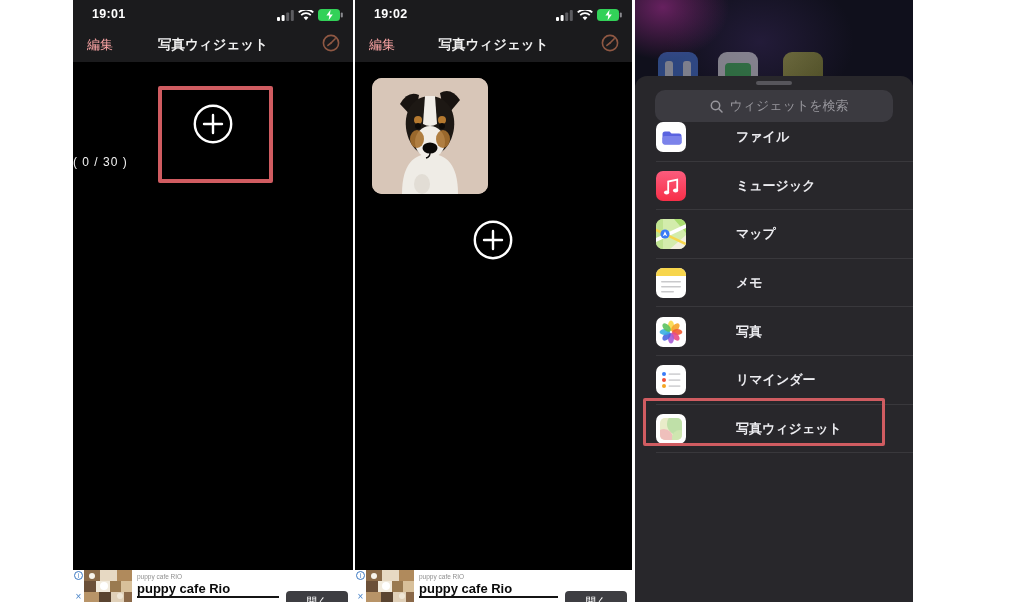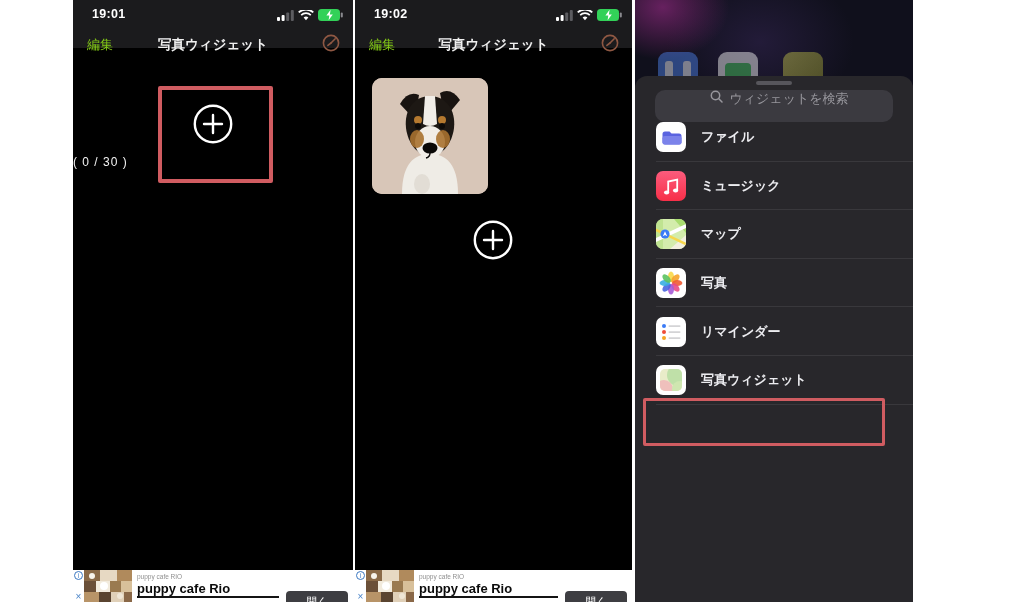--- a/index.html
+++ b/index.html
@@ -6,24 +6,24 @@
   html,body { width:1024px; height:602px; background:#ffffff; overflow:hidden;
               font-family:"Liberation Sans","DejaVu Sans",sans-serif; }
   .canvas { position:relative; width:1024px; height:602px; background:#fff; }
 
   .phone { position:absolute; top:0; height:602px; background:#000; overflow:hidden; }
   #s1 { left:73px;  width:280px; }
   #s2 { left:355px; width:277px; }
   #s3 { left:635px; width:278px; background:#10101c; }
 
   
-  .hdr { position:absolute; top:0; left:0; right:0; height:48px; background:#1b1b1d; }
+  .hdr { position:absolute; top:0; left:0; right:0; height:62px; background:#1b1b1d; }
   .time { position:absolute; left:19px; top:7px; font-size:12.5px; font-weight:700; color:#fff; letter-spacing:.3px; }
   .sticons { position:absolute; right:10px; top:9px; display:flex; align-items:center; gap:4px; }
-  .edit { position:absolute; left:14px; top:36px; font-size:13px; color:#84cc16; background:none; border:none; font-family:inherit; }
+  .edit { position:absolute; left:14px; top:36px; font-size:13px; color:#fca5a5; background:none; border:none; font-family:inherit; }
   .navtitle { position:absolute; left:0; right:0; top:36px; text-align:center; font-size:13.5px; font-weight:700; color:#f0f0f0; }
   .timerbtn { position:absolute; right:12px; top:33px; background:none; border:none; padding:0; line-height:0; }
 
   
   .addbtn { position:absolute; background:none; border:none; padding:0; line-height:0; }
   #s1 .addbtn { left:118px; top:102px; }
   #s2 .addbtn { left:116px; top:218px; }
   .counter { position:absolute; left:0; right:0; font-size:12px; color:#f2f2f2; letter-spacing:1px; }
   #s1 .counter { top:155px; }
   #s2 .counter { top:271px; }
@@ -55,28 +55,28 @@
   .dimicon.a { left:23px; background:#4a7ce0; }
   .dimicon.a::before, .dimicon.a::after { content:""; position:absolute; top:9px; width:8px; height:22px; border-radius:3px; background:#e8ecf8; }
   .dimicon.a::before { left:7px; } .dimicon.a::after { right:7px; }
   .dimicon.b { left:83px; background:#e9e9e9; }
   .dimicon.b::before { content:""; position:absolute; left:7px; top:11px; width:26px; height:16px; border-radius:4px; background:#46c05a; }
   .dimicon.c { left:148px; background:linear-gradient(135deg,#b8b84a,#8a8a2e); }
 
   .sheet { position:absolute; left:0; right:0; top:76px; bottom:0; background:#28272b; border-radius:12px 12px 0 0; overflow:hidden; }
   .handle { position:absolute; left:50%; top:5px; width:36px; height:4px; margin-left:-18px; border-radius:2px; background:#57565c; border:none; padding:0; }
   .search { position:absolute; left:20px; top:14px; width:238px; height:32px; border-radius:10px; background:#3b3a40;
-            display:flex; align-items:flex-start; justify-content:center; gap:6px; border:none; font-family:inherit;padding-left:11px; }
+            display:flex; align-items:center; justify-content:center; gap:6px; border:none; font-family:inherit;padding-left:11px; }
   .search span { font-size:13px; color:#98979d; }
   .wlist { position:absolute; left:0; right:0; top:46px; bottom:0; overflow:hidden; }
   .wrow { position:relative; height:48.6px; display:flex; align-items:center; padding-left:21px; gap:15px; background:none; border:none; width:100%; font-family:inherit; }
   .wrow::after { content:""; position:absolute; left:21px; right:0; bottom:0; height:1px; background:#39383c; }
   .wrow:first-child { margin-top:-9px; }
   .appicon { width:30px; height:30px; line-height:0; flex:0 0 30px; }
-  .wlabel { font-size:13px; font-weight:700; color:#ececf0; }
+  .wlabel { font-size:13px; font-weight:700; color:#ececf0;margin-left:35px; }
 </style>
 </head>
 <body>
 
 <div class="canvas">
 
   <section class="phone" id="s1">
     <div class="hdr">
       <span class="time">19:01</span>
       <span class="sticons">
@@ -290,20 +290,37 @@
                   <path d="M-2 22 L32 6" stroke="#fff" stroke-width="3.5"></path>
                   <path d="M-2 10 L32 26" stroke="#f6d64b" stroke-width="2.5"></path>
                   <circle cx="9" cy="15" r="4.6" fill="#3a7bf6"></circle>
                   <path d="M9 12.2 l2.2 5 -2.2-1.2 -2.2 1.2 Z" fill="#fff"></path>
                 </g>
               </svg></span>
     <span class="wlabel">マップ</span>
   </button>
           <button class="wrow">
     <span class="appicon"><svg width="30" height="30" viewBox="0 0 30 30">
+                <defs>
+                  <clipPath id="ntc">
+                    <rect width="30" height="30" rx="7"></rect>
+                  </clipPath>
+                </defs>
+                <g clip-path="url(#ntc)">
+                  <rect width="30" height="30" fill="#fff"></rect>
+                  <rect width="30" height="8" fill="#f7d54c"></rect>
+                  <rect x="5" y="13" width="20" height="1.6" rx=".8" fill="#c9c9cb"></rect>
+                  <rect x="5" y="18" width="20" height="1.6" rx=".8" fill="#c9c9cb"></rect>
+                  <rect x="5" y="23" width="13" height="1.6" rx=".8" fill="#c9c9cb"></rect>
+                </g>
+              </svg></span>
+    <span class="wlabel">メモ</span>
+  </button>
+          <button class="wrow">
+    <span class="appicon"><svg width="30" height="30" viewBox="0 0 30 30">
                 <rect width="30" height="30" rx="7" fill="#fff"></rect>
                 <ellipse cx="15" cy="8.8" rx="3" ry="5.2" fill="#f9d848" opacity=".9" transform="rotate(0 15 15)"></ellipse>
                 <ellipse cx="15" cy="8.8" rx="3" ry="5.2" fill="#f5a329" opacity=".9" transform="rotate(45 15 15)"></ellipse>
                 <ellipse cx="15" cy="8.8" rx="3" ry="5.2" fill="#ef5b33" opacity=".9" transform="rotate(90 15 15)"></ellipse>
                 <ellipse cx="15" cy="8.8" rx="3" ry="5.2" fill="#e84a84" opacity=".9" transform="rotate(135 15 15)"></ellipse>
                 <ellipse cx="15" cy="8.8" rx="3" ry="5.2" fill="#a55bd6" opacity=".9" transform="rotate(180 15 15)"></ellipse>
                 <ellipse cx="15" cy="8.8" rx="3" ry="5.2" fill="#4a66e0" opacity=".9" transform="rotate(225 15 15)"></ellipse>
                 <ellipse cx="15" cy="8.8" rx="3" ry="5.2" fill="#38aee2" opacity=".9" transform="rotate(270 15 15)"></ellipse>
                 <ellipse cx="15" cy="8.8" rx="3" ry="5.2" fill="#5bc25f" opacity=".9" transform="rotate(315 15 15)"></ellipse>
               </svg></span>

